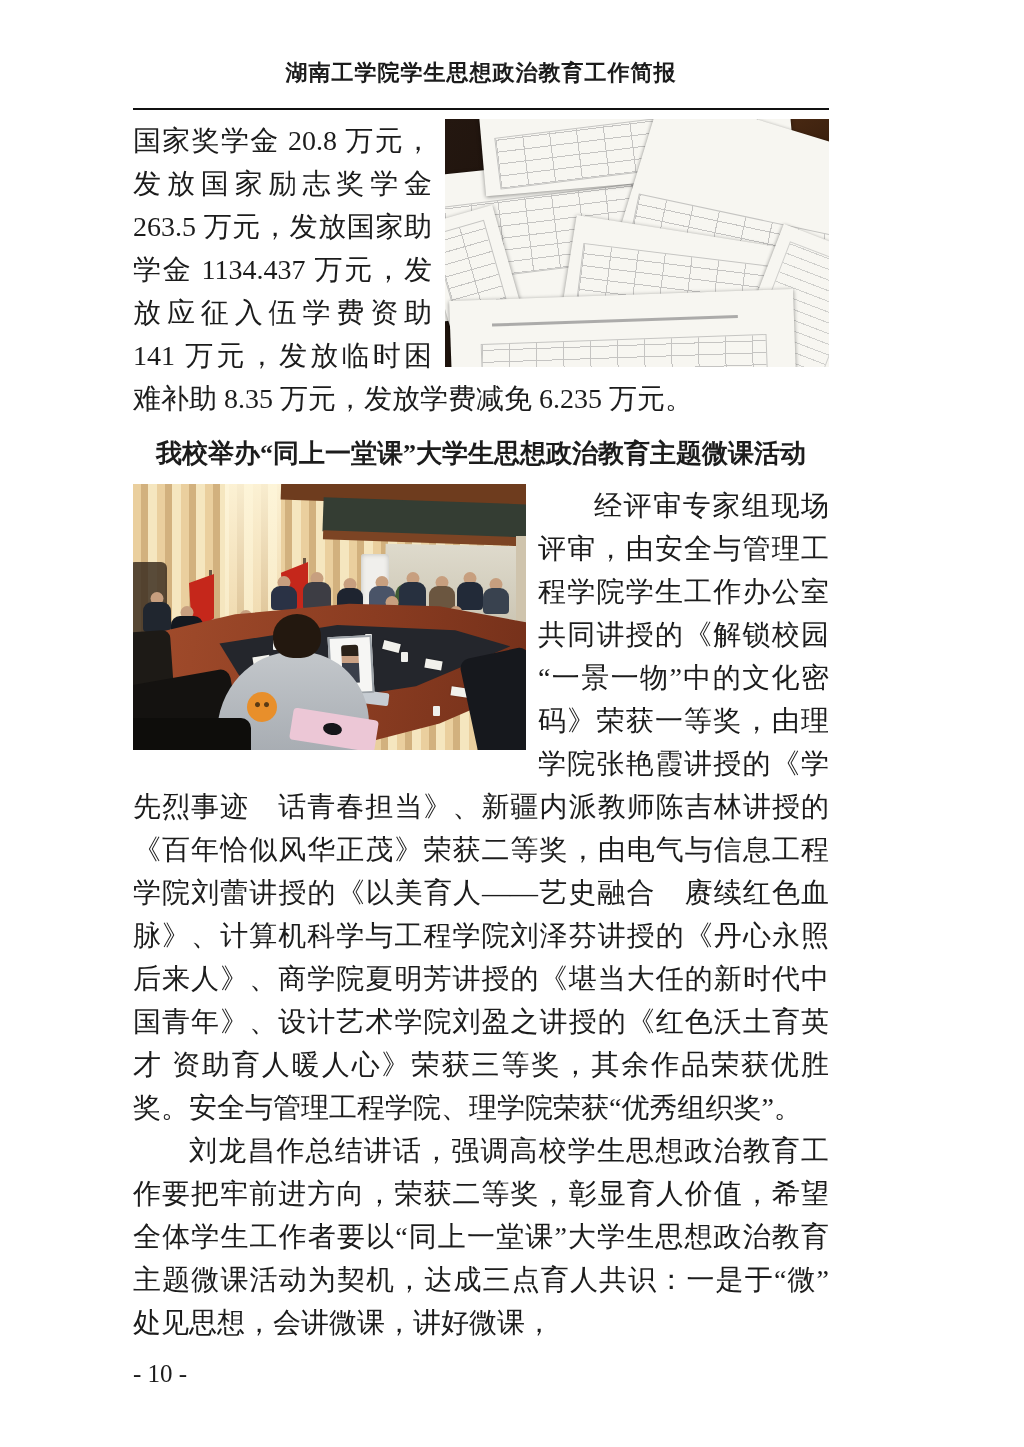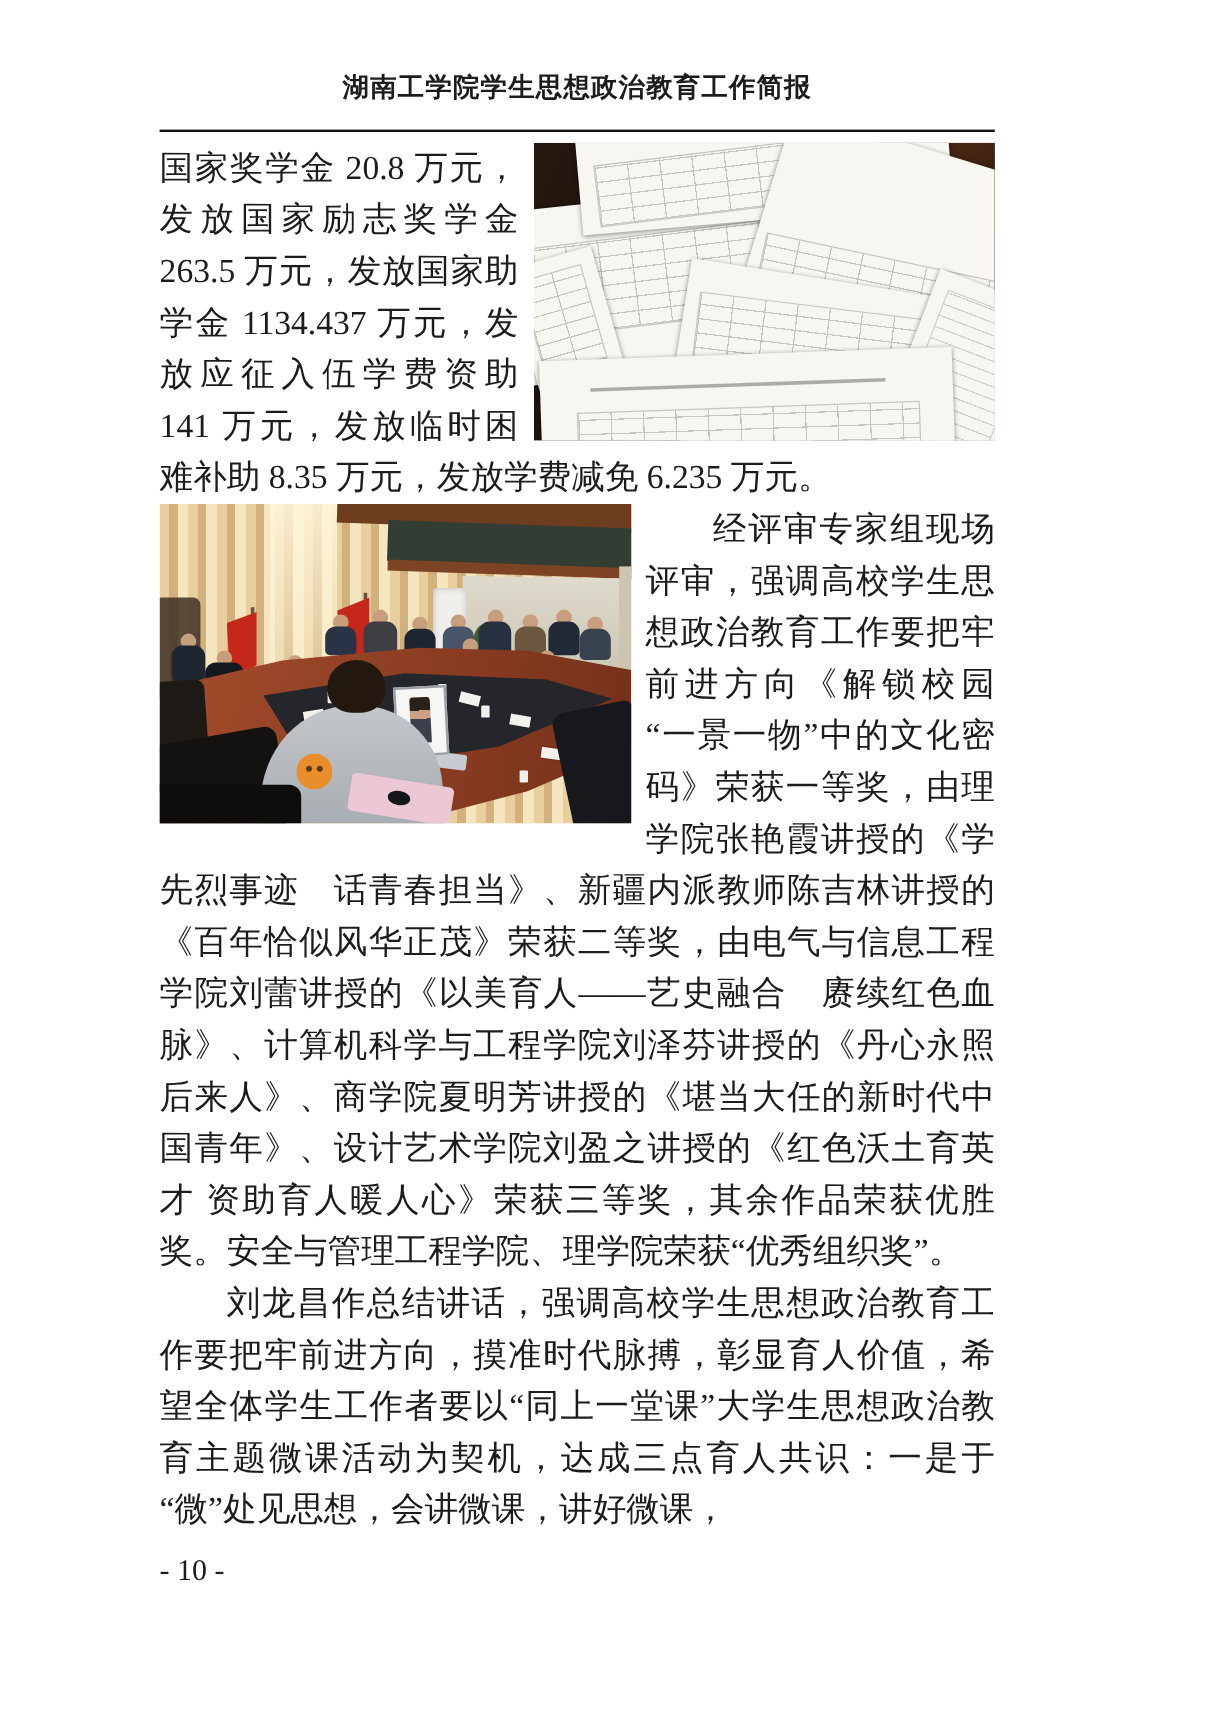--- a/index.html
+++ b/index.html
@@ -207,20 +207,21 @@
           <div class="tbl-lines" style="left:12px;top:14px;width:76px;height:132px;"></div>
         </div>
       <div class="sheet s6">
         <div class="doc-line" style="left:42px;top:24px;width:246px;"></div>
         <div class="tbl" style="left:30px;top:44px;width:284px;height:54px;"></div>
       </div>
     </div>
     <p class="body-text">国家奖学金 20.8 万元，发放国家励志奖学金 263.5 万元，发放国家助学金 1134.437 万元，发放应征入伍学费资助 141 万元，发放临时困难补助 8.35 万元，发放学费减免 6.235 万元。</p>
   </div>
 
+  <h2 class="article-heading">我校举办“同上一堂课”大学生思想政治教育主题微课活动</h2>
 
 
   <div class="sec2">
     <div class="photo-meeting">
       <div class="p2-curtain"></div>
       <div class="p2-glow"></div>
       <div class="p2-beam"></div>
       <div class="p2-panel"></div>
       <div class="p2-trim"></div>
       <div class="p2-screen"></div>
@@ -275,20 +276,20 @@
       <div class="p2-fg">
         <div class="p2-fg-body"></div>
         <div class="p2-fg-head"></div>
         <div class="p2-smiley"></div>
       </div>
 
       <div class="p2-mousepad"></div>
       <div class="p2-mouse"></div>
       <div class="p2-front-dark"></div>
     </div>
-    <p class="body-text indent">经评审专家组现场评审，强调高校学生思想政治教育工作要把牢前进方向《解锁校园“一景一物”中的文化密码》荣获一等奖，由理学院张艳霞讲授的《学先烈事迹　话青春担当》、新疆内派教师陈吉林讲授的《百年恰似风华正茂》荣获二等奖，由电气与信息工程学院刘蕾讲授的《以美育人——艺史融合　赓续红色血脉》、计算机科学与工程学院刘泽芬讲授的《丹心永照后来人》、商学院夏明芳讲授的《堪当大任的新时代中国青年》、设计艺术学院刘盈之讲授的《红色沃土育英才 资助育人暖人心》荣获三等奖，其余作品荣获优胜奖。安全与管理工程学院、理学院荣获“优秀组织奖”。</p>
+    <p class="body-text indent">经评审专家组现场评审，由安全与管理工程学院学生工作办公室共同讲授的《解锁校园“一景一物”中的文化密码》荣获一等奖，由理学院张艳霞讲授的《学先烈事迹　话青春担当》、新疆内派教师陈吉林讲授的《百年恰似风华正茂》荣获二等奖，由电气与信息工程学院刘蕾讲授的《以美育人——艺史融合　赓续红色血脉》、计算机科学与工程学院刘泽芬讲授的《丹心永照后来人》、商学院夏明芳讲授的《堪当大任的新时代中国青年》、设计艺术学院刘盈之讲授的《红色沃土育英才 资助育人暖人心》荣获三等奖，其余作品荣获优胜奖。安全与管理工程学院、理学院荣获“优秀组织奖”。</p>
   </div>
 
-  <p class="body-text indent">刘龙昌作总结讲话，强调高校学生思想政治教育工作要把牢前进方向，摸准时代脉搏，彰显育人价值，希望全体学生工作者要以“同上一堂课”大学生思想政治教育主题微课活动为契机，达成三点育人共识：一是于“微”处见思想，会讲微课，讲好微课，</p>
+  <p class="body-text indent">刘龙昌作总结讲话，强调高校学生思想政治教育工作要把牢前进方向，荣获二等奖，彰显育人价值，希望全体学生工作者要以“同上一堂课”大学生思想政治教育主题微课活动为契机，达成三点育人共识：一是于“微”处见思想，会讲微课，讲好微课，</p>
 
   <div class="page-number">- 10 -</div>
 
 </div>
 
 </body></html>

